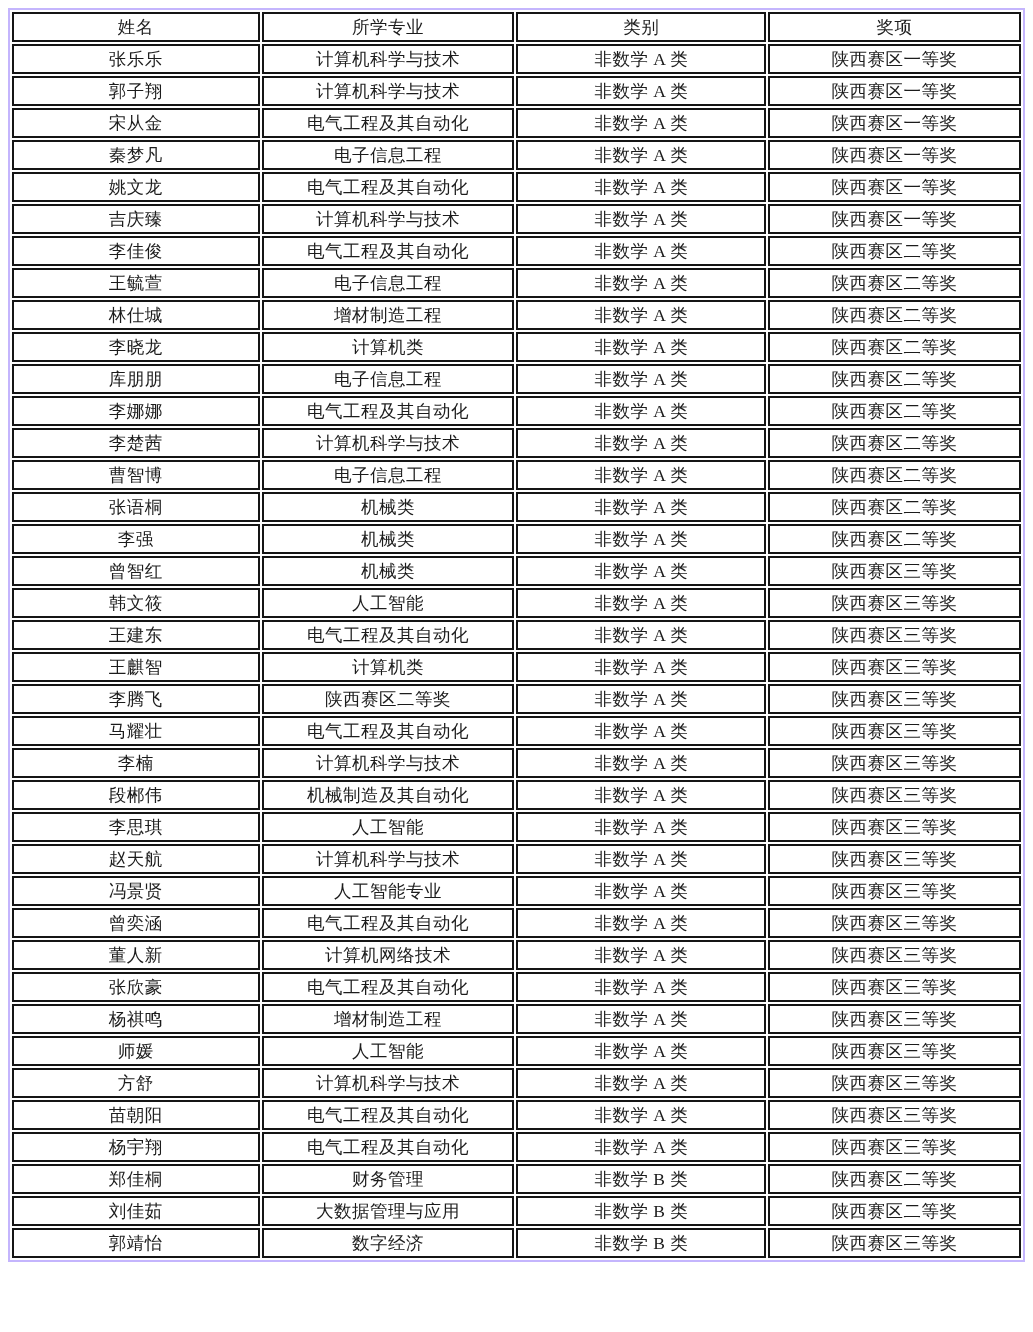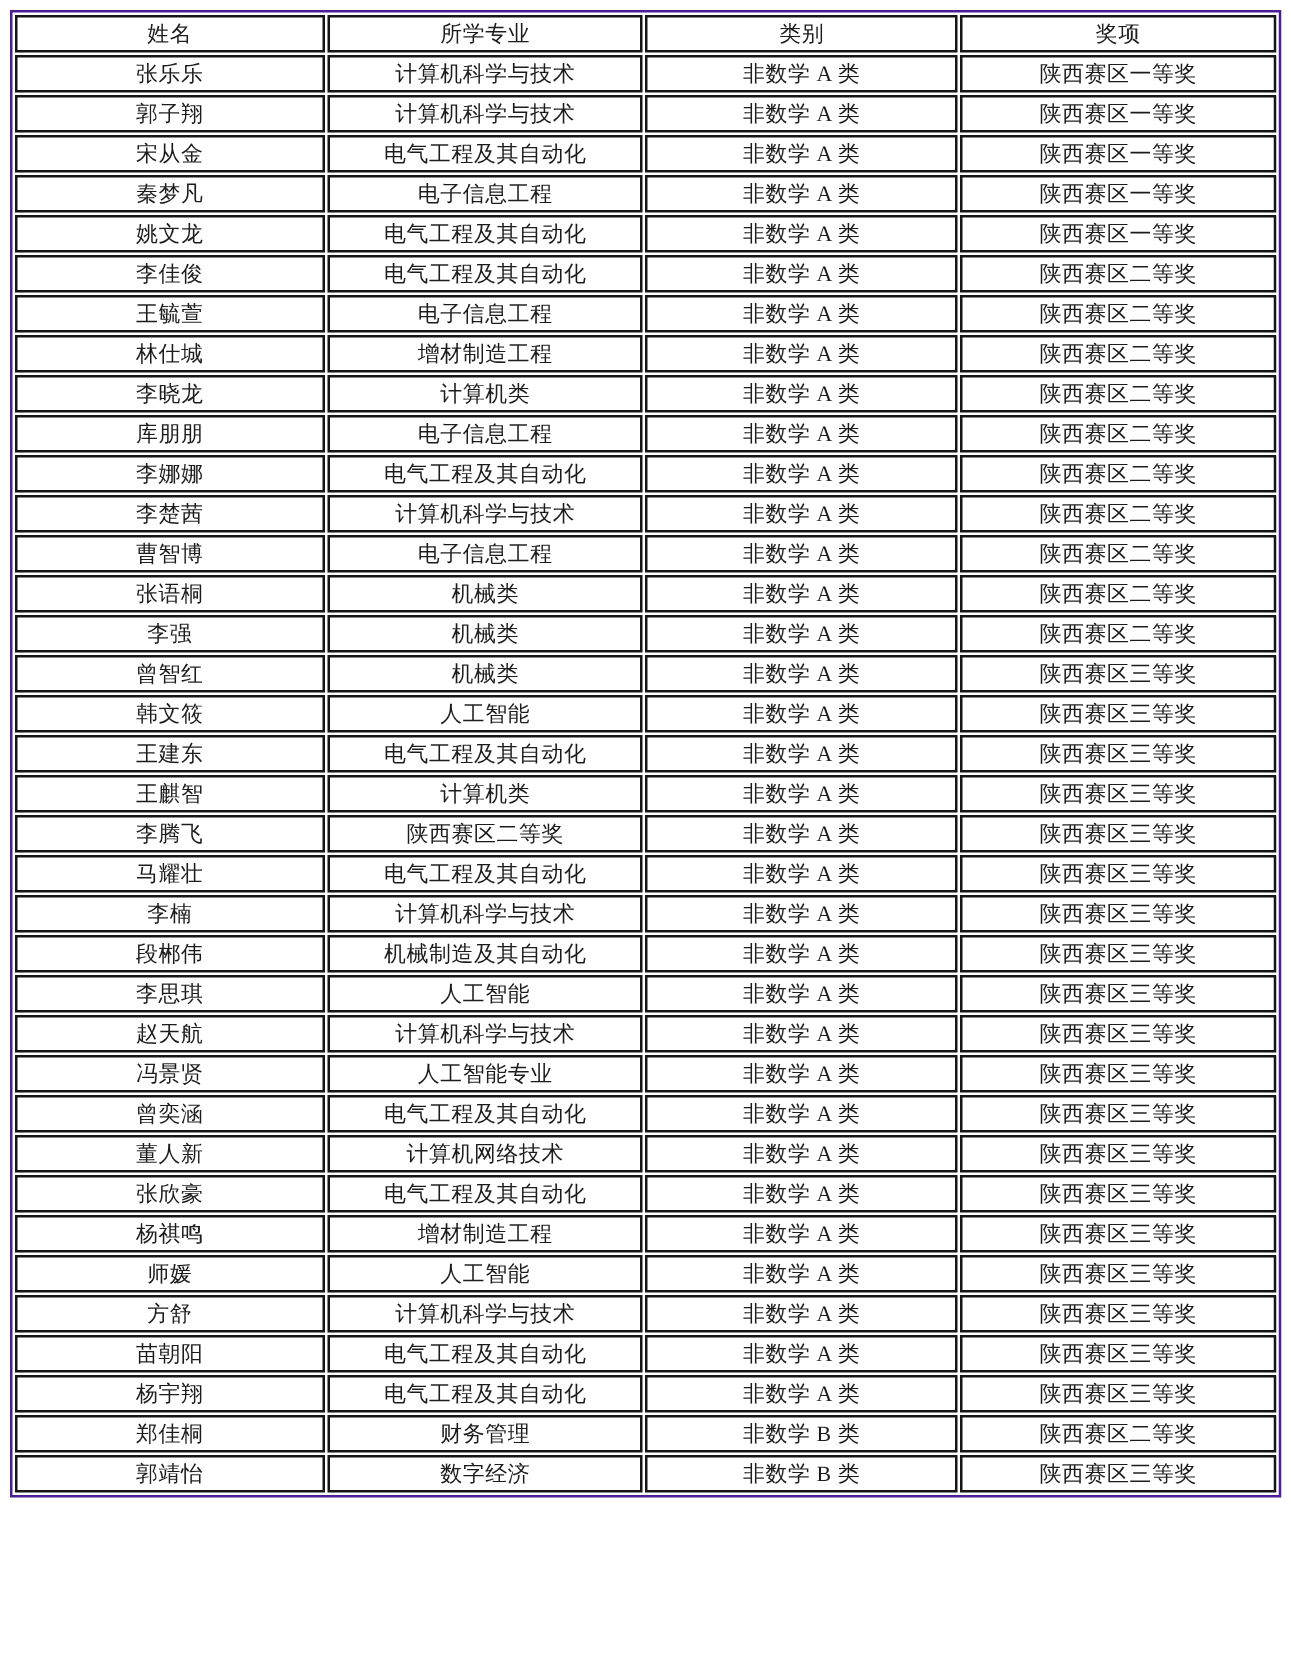--- a/index.html
+++ b/index.html
@@ -17,21 +17,21 @@
     background: #ffffff;
     overflow: hidden;
   }
   table.awards {
     position: absolute;
     left: 8px;
     top: 8px;
     width: 1017px;
     border-collapse: separate;
     border-spacing: 2px;
-    border: 2px solid #4c1d95;
+    border: 2px solid #c4b5fd;
     background: #ffffff;
     table-layout: fixed;
   }
   table.awards th,
   table.awards td {
     border: 2px solid #151515;
     background: #ffffff;
     text-align: center;
     vertical-align: middle;
     font-size: 17.5px;
@@ -93,20 +93,26 @@
           <td>非数学 A 类</td>
           <td>陕西赛区一等奖</td>
         </tr>
         <tr>
           <td>姚文龙</td>
           <td>电气工程及其自动化</td>
           <td>非数学 A 类</td>
           <td>陕西赛区一等奖</td>
         </tr>
         <tr>
+          <td>吉庆臻</td>
+          <td>计算机科学与技术</td>
+          <td>非数学 A 类</td>
+          <td>陕西赛区一等奖</td>
+        </tr>
+        <tr>
           <td>李佳俊</td>
           <td>电气工程及其自动化</td>
           <td>非数学 A 类</td>
           <td>陕西赛区二等奖</td>
         </tr>
         <tr>
           <td>王毓萱</td>
           <td>电子信息工程</td>
           <td>非数学 A 类</td>
           <td>陕西赛区二等奖</td>
@@ -269,20 +275,26 @@
         </tr>
         <tr>
           <td>杨宇翔</td>
           <td>电气工程及其自动化</td>
           <td>非数学 A 类</td>
           <td>陕西赛区三等奖</td>
         </tr>
         <tr>
           <td>郑佳桐</td>
           <td>财务管理</td>
+          <td>非数学 B 类</td>
+          <td>陕西赛区二等奖</td>
+        </tr>
+        <tr>
+          <td>刘佳茹</td>
+          <td>大数据管理与应用</td>
           <td>非数学 B 类</td>
           <td>陕西赛区二等奖</td>
         </tr>
         <tr>
           <td>郭靖怡</td>
           <td>数字经济</td>
           <td>非数学 B 类</td>
           <td>陕西赛区三等奖</td>
         </tr>
       </tbody>

